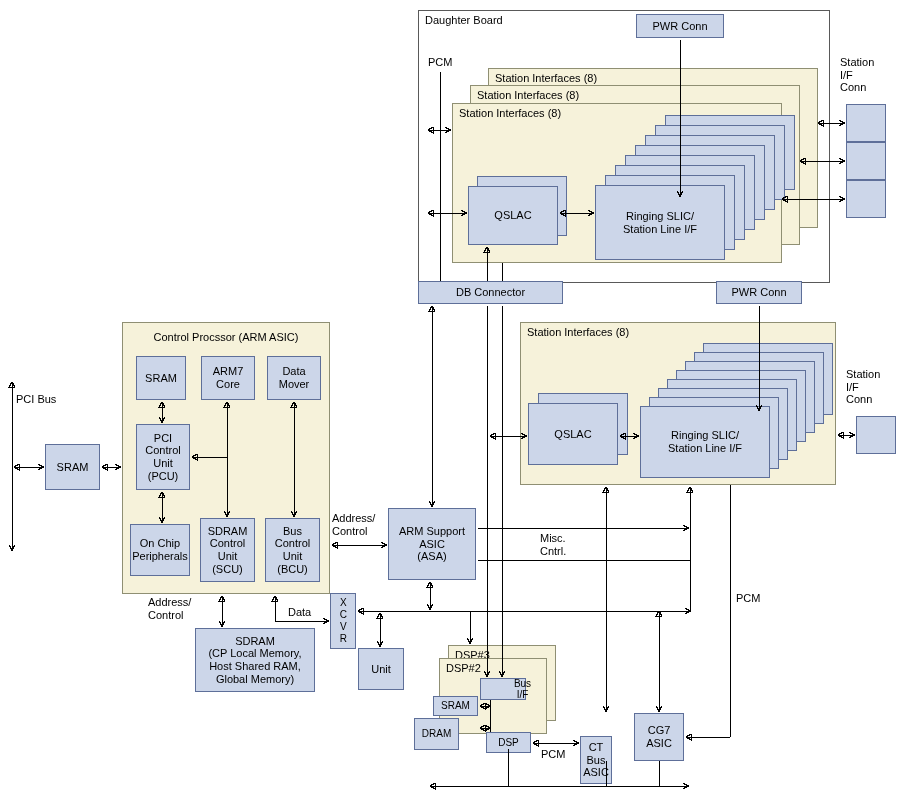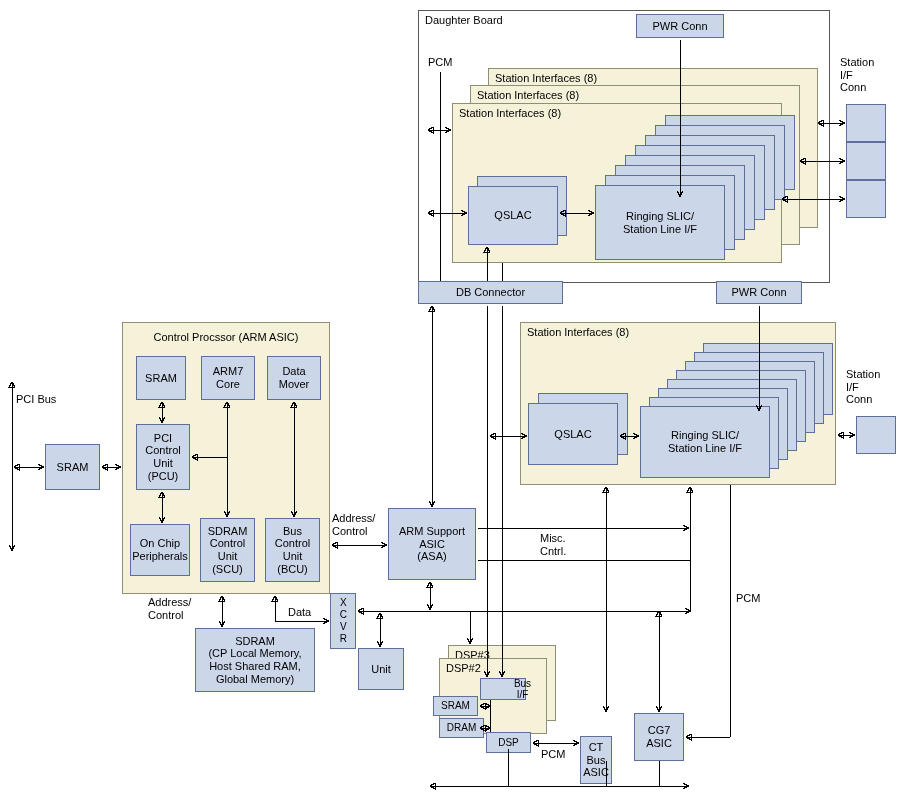--- a/index.html
+++ b/index.html
@@ -134,21 +134,21 @@
 Cntrl.</div>
 
   <div class="abs panel" style="left:448px; top:645px; width:108px; height:76px;">
     <span class="panel-title">DSP#3</span>
   </div>
   <div class="abs panel" style="left:439px; top:658px; width:108px; height:76px;">
     <span class="panel-title">DSP#2</span>
   </div>
   <div class="abs bluebox small" style="left:480px; top:678px; width:46px; height:22px;padding-left:39px;">Bus I/F</div>
   <div class="abs bluebox small" style="left:433px; top:696px; width:45px; height:20px;">SRAM</div>
-  <div class="abs bluebox small" style="left:439px; top:718px; width:45px; height:20px;">DRAM</div>
+  <div class="abs bluebox small" style="left:414px; top:718px; width:45px; height:32px;">DRAM</div>
   <div class="abs bluebox small" style="left:486px; top:732px; width:45px; height:21px;text-align:center;">DSP</div>
 
   <div class="abs bluebox" style="left:580px; top:713px; width:32px; height:48px;margin-top:23px;">CT Bus
 ASIC</div>
   <div class="abs bluebox" style="left:634px; top:713px; width:50px; height:48px;">CG7
 ASIC</div>
 
   <div class="abs lbl" style="left:541px; top:748px;">PCM</div>
   <div class="abs lbl" style="left:736px; top:592px;">PCM</div>
 

